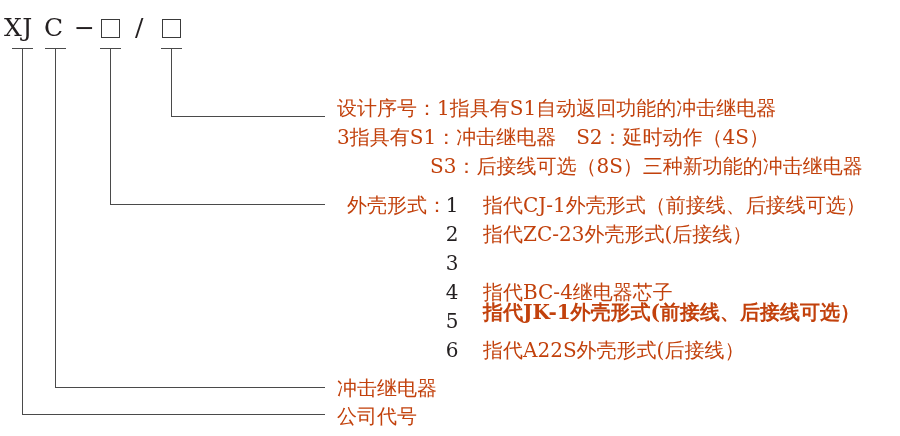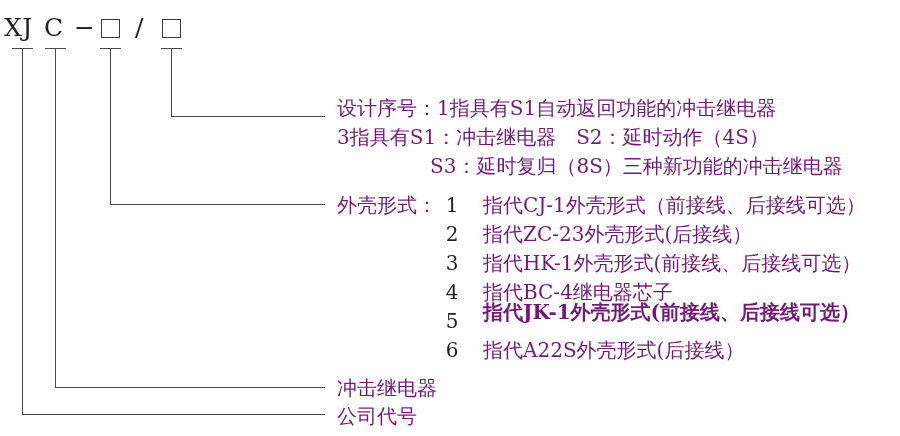--- a/index.html
+++ b/index.html
@@ -60,21 +60,21 @@
     height: 0;
     border-top: 1.6px solid #4a4a4a;
   }
 
   
   .txt {
     position: absolute;
     font-size: 20px;
     line-height: 29px;
     white-space: pre;
-    color: #701a75;
+    color: #c2410c;
     font-family: "DejaVu Serif", "Liberation Serif", serif;
   }
   .num {
     position: absolute;
     font-size: 20px;
     line-height: 29px;
     white-space: pre;
     color: #231f20;
     text-align: center;
     width: 18px;
@@ -106,32 +106,31 @@
   <div class="lead-h" style="left:110px; top:192px; width:215px;"></div>
 
   <div class="lead-v" style="left:55px; top:36px;  height:339px;"></div>
   <div class="lead-h" style="left:55px; top:375px; width:270px;"></div>
 
   <div class="lead-v" style="left:22px; top:36px;  height:366px;"></div>
   <div class="lead-h" style="left:22px; top:402px; width:303px;"></div>
 
   <div class="txt" style="left:337px; top:82px;">设计序号：1指具有S1自动返回功能的冲击继电器</div>
   <div class="txt" style="left:337px; top:111px;">3指具有S1：冲击继电器　S2：延时动作（4S）</div>
-  <div class="txt" style="left:430px; top:140px;">S3：延时复归（8S）三种新功能的冲击继电器</div>
+  <div class="txt" style="left:430px; top:140px;">S3：后接线可选（8S）三种新功能的冲击继电器</div>
 
-  <div class="txt" style="left:337px; top:179px;">外壳形式：</div>
+  <div class="txt" style="left:347px; top:179px;">外壳形式：</div>
 
   <div class="num" style="left:443px; top:179px;">1</div>
   <div class="txt" style="left:483px; top:179px;">指代CJ-1外壳形式（前接线、后接线可选）</div>
 
   <div class="num" style="left:443px; top:208px;">2</div>
   <div class="txt" style="left:483px; top:208px;">指代ZC-23外壳形式(后接线）</div>
 
   <div class="num" style="left:443px; top:237px;">3</div>
-  <div class="txt" style="left:483px; top:237px;">指代HK-1外壳形式(前接线、后接线可选）</div>
 
   <div class="num" style="left:443px; top:266px;">4</div>
   <div class="txt" style="left:483px; top:266px;">指代BC-4继电器芯子</div>
 
   <div class="num" style="left:443px; top:295px;">5</div>
   <div class="txt" style="left:483px; top:286px;font-weight:bold;">指代JK-1外壳形式(前接线、后接线可选）</div>
 
   <div class="num" style="left:443px; top:324px;">6</div>
   <div class="txt" style="left:483px; top:324px;text-align:center;">指代A22S外壳形式(后接线）</div>
 

